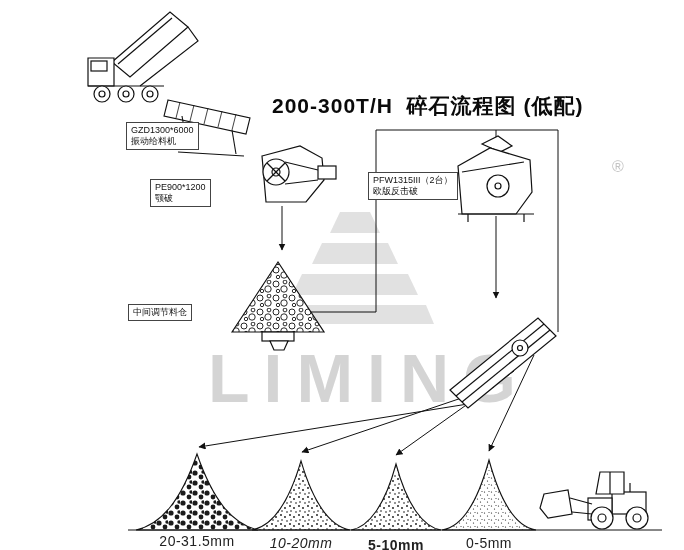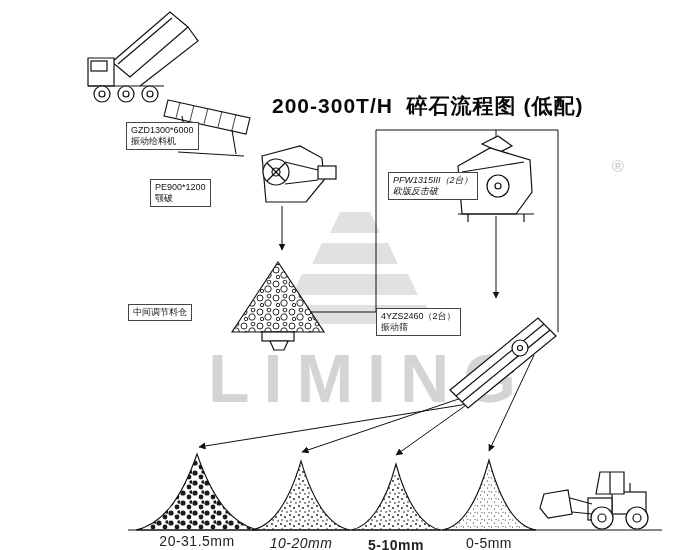--- a/index.html
+++ b/index.html
@@ -179,28 +179,24 @@
 
   <div class="eq-label" style="left:126px;top:179px;margin-left:24px;">
     <div>PE900*1200</div>
     <div>颚破</div>
   </div>
 
   <div class="eq-label" style="left:128px;top:304px;text-align:center;">
     <div>中间调节料仓</div>
   </div>
 
-  <div class="eq-label" style="left:388px;top:172px;font-style:italic;">
+  <div class="eq-label" style="left:368px;top:172px;">
     <div>PFW1315III（2台）</div>
     <div>欧版反击破</div>
   </div>
 
-  <div class="eq-label" style="left:376px;top:308px;">
-    <div>4YZS2460（2台）</div>
-    <div>振动筛</div>
-  </div>
 
   <div class="pile-label" style="left:157px;top:533px;">20-31.5mm</div>
   <div class="pile-label" style="left:261px;top:535px;font-style:italic;">10-20mm</div>
   <div class="pile-label" style="left:356px;top:537px;font-weight:bold;">5-10mm</div>
   <div class="pile-label" style="left:449px;top:535px;">0-5mm</div>
 
 </div>
 
 </body></html>

